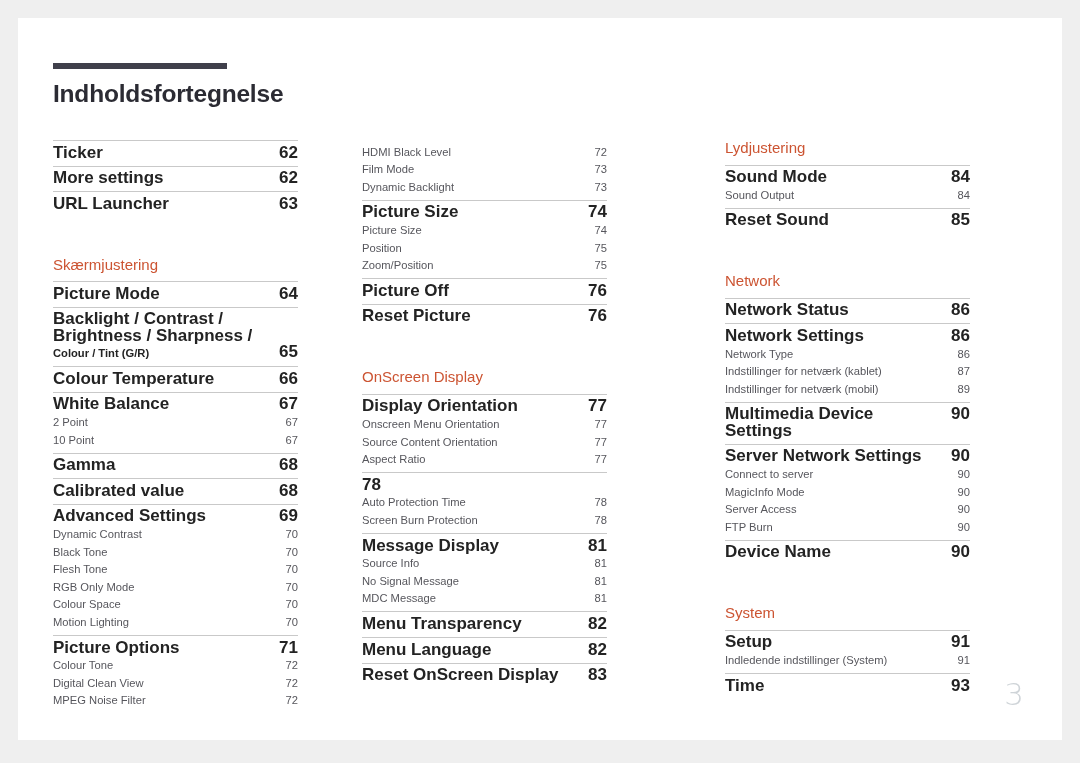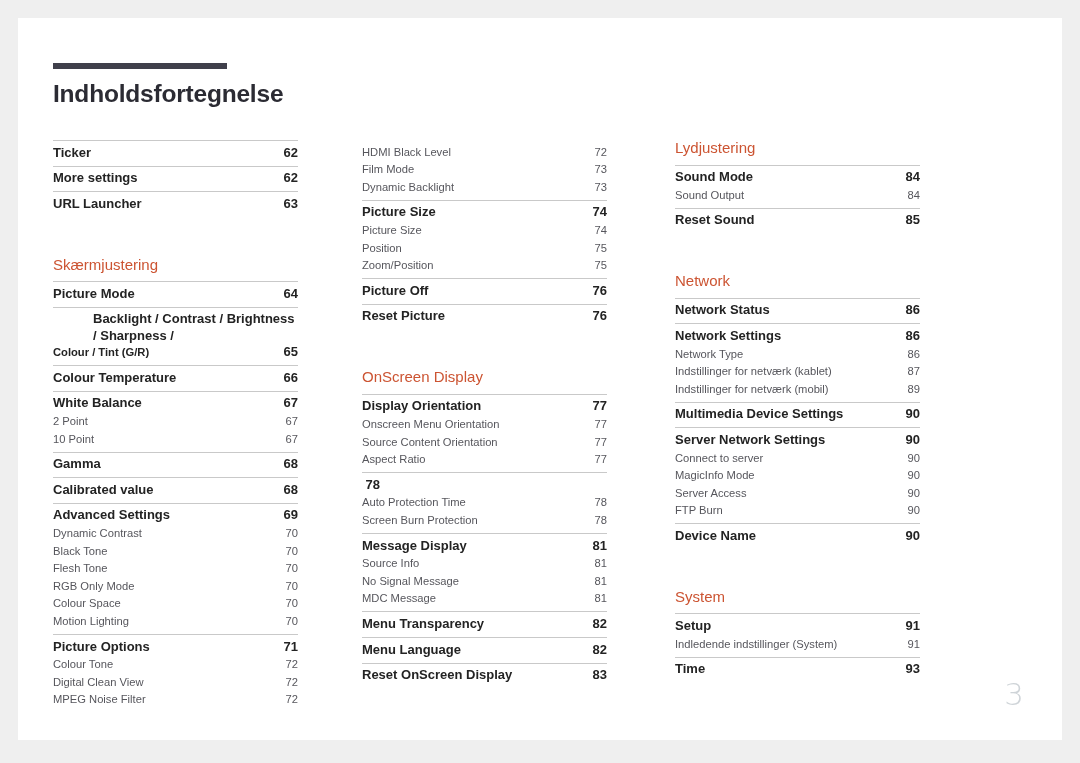--- a/index.html
+++ b/index.html
@@ -52,21 +52,21 @@
     top: 122px;
     width: 1044px;
     display: flex;
   }
   .column {
     width: 245px;
     flex: 0 0 245px;
   }
   .col-1 { margin-left: 35px; }
   .col-2 { margin-left: 64px; }
-  .col-3 { margin-left: 68px; }
+  .col-3 { margin-left: 118px; }
 
   
   .section-head {
     color: #cc5432;
     font-size: 15px;
     font-weight: normal;
     line-height: 1.1;
     margin: 0;
     padding-bottom: 8px;
   }
@@ -92,37 +92,36 @@
   }
   .row .page {
     flex: 0 0 auto;
     text-align: right;
     min-width: 18px;
   }
 
   .row.main .label,
   .row.main .page {
     font-weight: bold;
-    font-size: 13px;
+    font-size: 17px;
     color: #232323;
   }
   .row.sub .label,
   .row.sub .page {
     font-weight: normal;
     font-size: 11.2px;
     color: #56565c;
   }
   
   .row.main.wrap {
     display: block;
   }
   .row.main.wrap .label {
     display: block;
     padding-right: 0;
-    margin-left: 40px;
   }
   .row.main.wrap .tail {
     display: flex;
     align-items: baseline;
   }
   .row.main.wrap .tail .label2 {
     flex: 1 1 auto;
     font-weight: bold;
     font-size: 11.2px;
     color: #232323;

